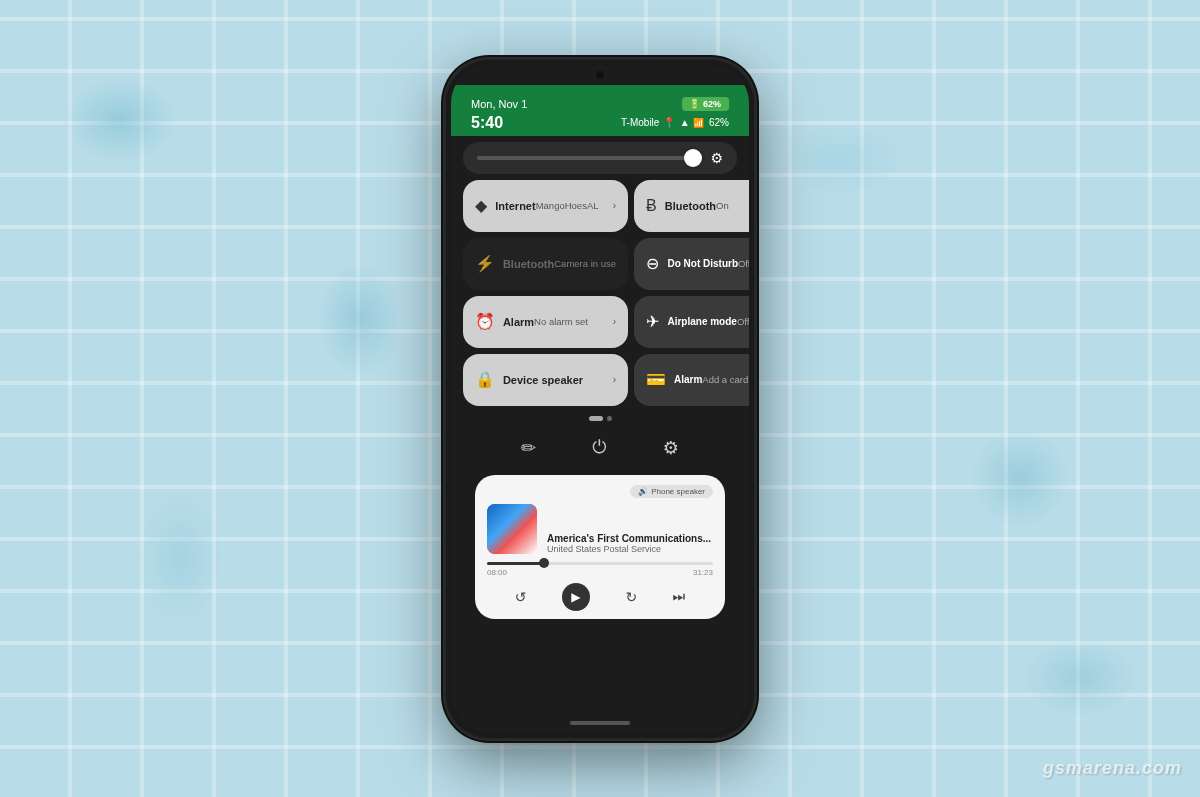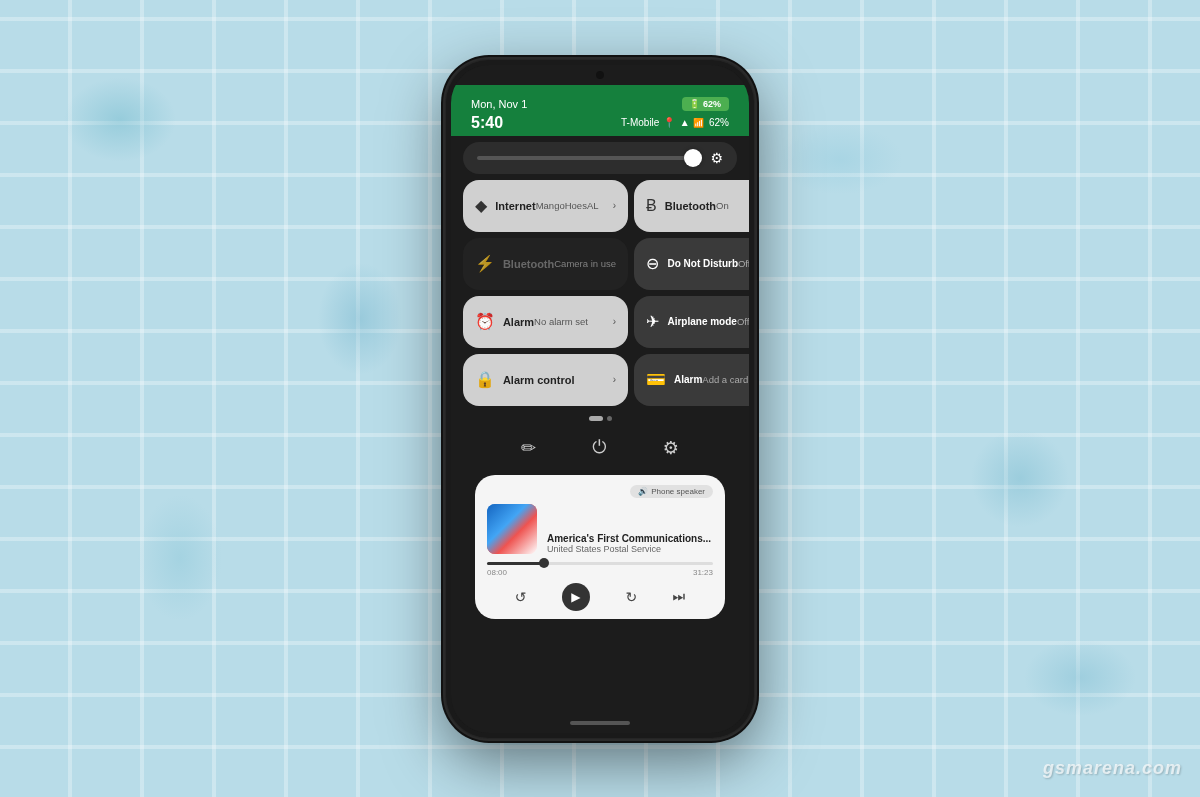--- a/index.html
+++ b/index.html
@@ -570,21 +570,21 @@
           <span class="tile-icon" style="color:#fff;">✈</span>
           <div class="tile-text">
             <span class="tile-title" style="color:#fff;font-weight:700;font-size:10px;">Airplane mode</span>
             <span class="tile-subtitle">Off</span>
           </div>
         </div>
 
         <div class="tile active">
           <span class="tile-icon">🔒</span>
           <div class="tile-text">
-            <span class="tile-title">Alarm control</span>
+            <span class="tile-title">Device speaker</span>
           </div>
           <span class="tile-chevron">›</span>
         </div>
 
         <div class="tile tile-dnd">
           <span class="tile-icon" style="color:#fff;">💳</span>
           <div class="tile-text">
             <span class="tile-title" style="color:#fff;font-weight:700;font-size:10px;">Alarm</span>
             <span class="tile-subtitle">Add a card</span>
           </div>

